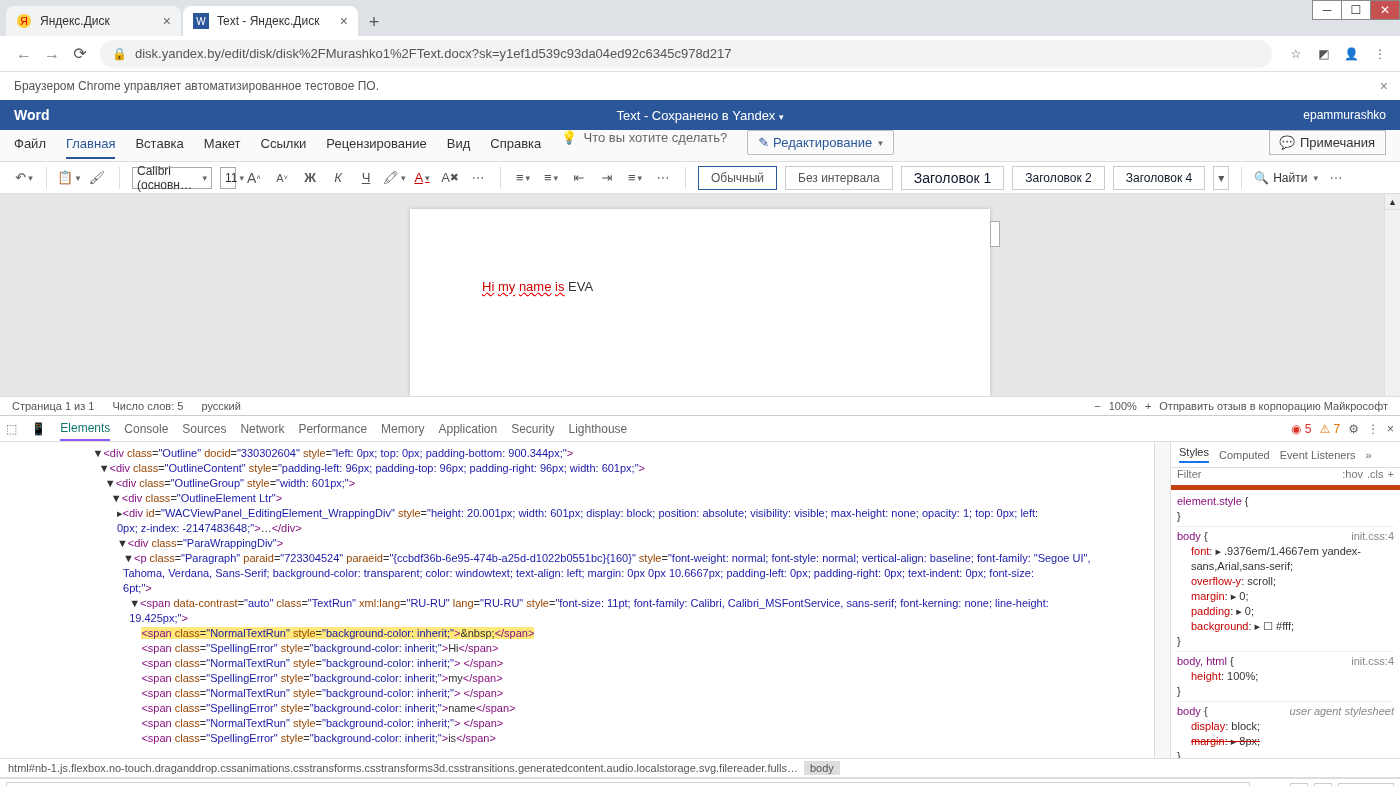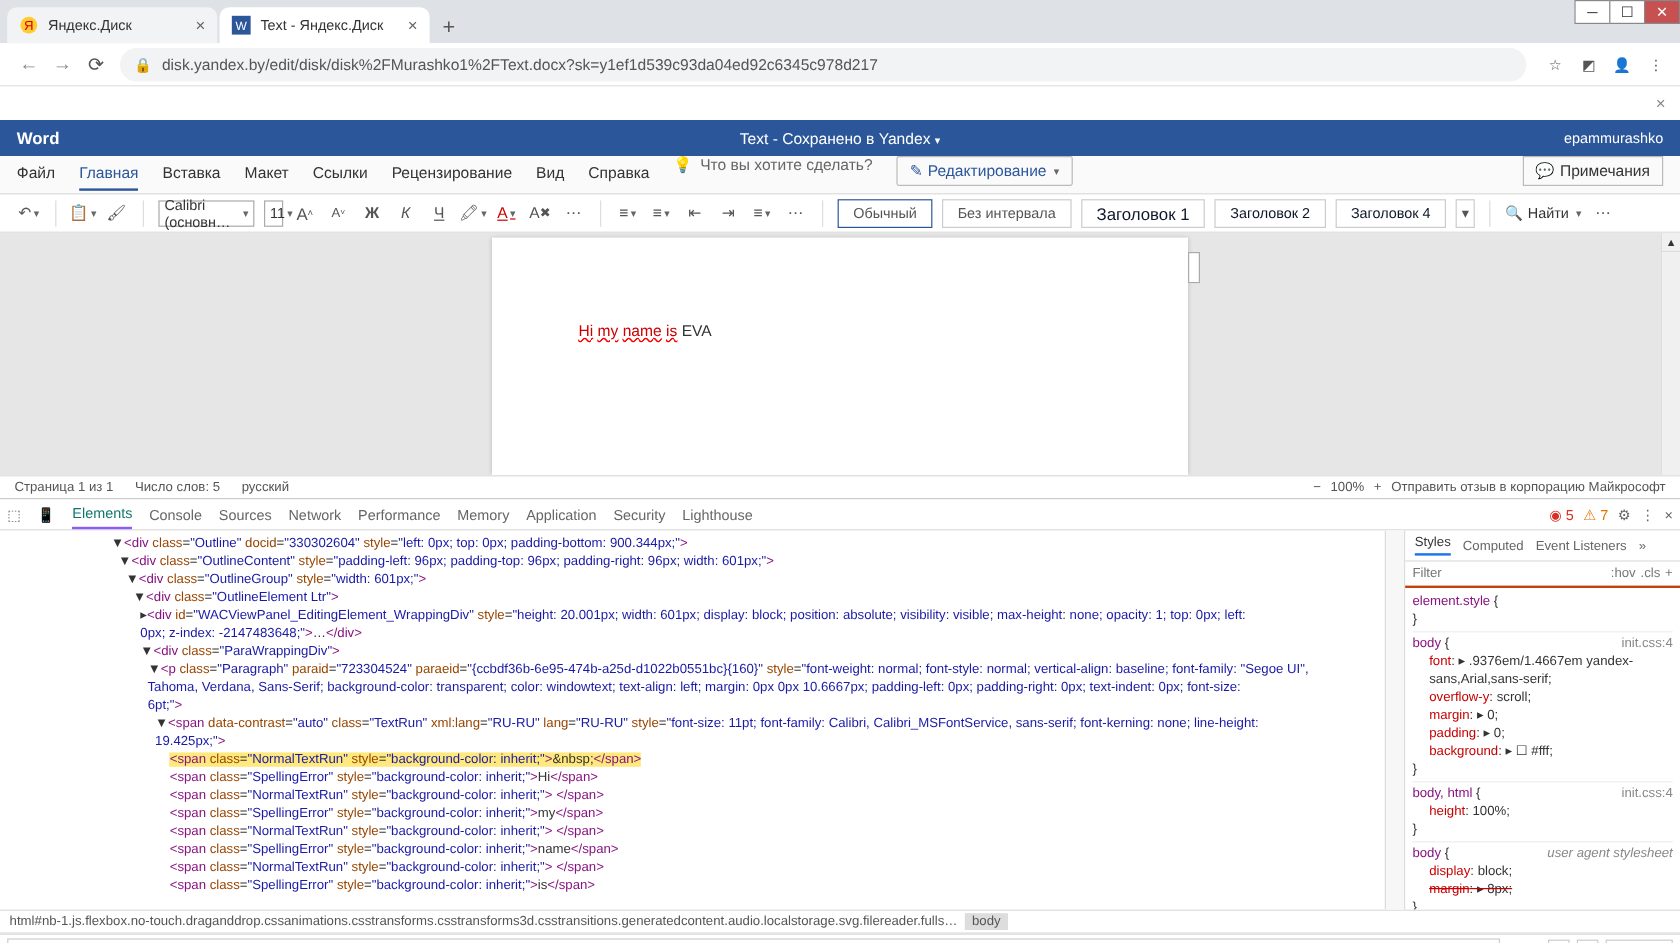--- a/index.html
+++ b/index.html
@@ -37,21 +37,21 @@
 .ric{width:20px;height:20px;display:flex;align-items:center;justify-content:center;color:#555;font-size:13px}
 .dd{border:1px solid #aaa;height:22px;padding:0 4px;display:flex;align-items:center;background:#fff}
 .fontname{width:80px}
 .fontsize{width:16px}
 .caret{font-size:9px;margin-left:2px;color:#666}
 .sep{width:1px;height:22px;background:#ddd;margin:0 4px}
 .stylebtn{border:1px solid #ccc;height:24px;padding:0 12px;display:flex;align-items:center;color:#555}
 .stylebtn.sel{border:1px solid #2b579a}
 .stylebtn.h1{color:#0f172a}
 .doc{height:202px;background:#e6e6e6;display:flex;justify-content:center;overflow:hidden;position:relative}
-.page{width:580px;background:#fff;margin-top:4px;box-shadow:0 0 4px rgba(0,0,0,.2);padding:70px 72px;font-size:13px;color:#c00;position:relative}
+.page{width:580px;background:#fff;margin-top:15px;box-shadow:0 0 4px rgba(0,0,0,.2);padding:70px 72px;font-size:13px;color:#c00;position:relative}
 .page span{text-decoration:underline wavy red;text-decoration-thickness:1px}
 .page .tb{position:absolute;right:-10px;top:12px;width:10px;height:26px;border:1px solid #aaa;background:#fff}
 .scrl{position:absolute;right:0;top:0;width:16px;height:100%;background:#f0f0f0;border-left:1px solid #ddd}
 .scrl .up{height:16px;display:flex;align-items:center;justify-content:center;font-size:9px;border-bottom:1px solid #ddd}
 .status{height:20px;display:flex;align-items:center;padding:0 12px;gap:18px;font-size:11px;color:#555;border-top:1px solid #ddd;border-bottom:1px solid #ccc}
 .status .rt{margin-left:auto;display:flex;align-items:center;gap:8px}
 .devtabs{height:26px;display:flex;align-items:center;padding:0 6px;gap:14px;font-size:12px;color:#666;border-bottom:1px solid #ddd}
 .devtab{padding:4px 0}
 .devtab.active{color:#0f766e;border-bottom:2px solid #8b5cf6}
 .devrt{margin-left:auto;display:flex;align-items:center;gap:8px}
@@ -64,21 +64,21 @@
 .ln .at{color:#994500}
 .ln .vl{color:#1a1aa6}
 .ln .tx{color:#333}
 .ln .ps{color:#888}
 .hl{background:#ffe87c}
 .crumb{height:20px;border-top:1px solid #ddd;border-bottom:1px solid #ddd;display:flex;align-items:center;padding:0 8px;font-size:11px;color:#555;font-family:Consolas,monospace}
 .crumb .bd{background:#ddd;padding:1px 6px;margin-left:6px}
 .styles{width:230px;border-left:1px solid #ddd;display:flex;flex-direction:column}
 .sttabs{height:26px;display:flex;align-items:center;gap:10px;padding:0 8px;font-size:11px;color:#666;border-bottom:1px solid #ddd}
 .sttab.active{color:#333;border-bottom:2px solid #1a73e8;padding-bottom:3px}
-.stfilter{height:22px;display:flex;align-items:center;padding:0 6px;border-bottom:2px solid #c2410c;font-size:11px}
+.stfilter{height:22px;display:flex;align-items:flex-start;padding:0 6px;border-bottom:5px solid #c2410c;font-size:11px}
 .stfilter input{border:none;flex:1;font-size:11px}
 .stfilter .rt{color:#777;display:flex;gap:4px}
 .stbody{flex:1;font-family:Consolas,monospace;font-size:11px;padding:4px 6px;line-height:15px;overflow:hidden}
 .stbody .sel{color:#881280}
 .stbody .prop{color:#c80000;padding-left:14px}
 .stbody .val{color:#333}
 .stbody .lk{color:#888;float:right}
 .searchbar{height:26px;border-top:1px solid #ddd;display:flex;align-items:center;padding:0 6px;gap:6px}
 .searchbar input{flex:1;border:1px solid #ccc;height:20px;padding:0 6px;font-size:11px;font-family:Consolas,monospace}
 .searchbar .cnt{font-size:11px;color:#777}
@@ -129,20 +129,21 @@
   </div>
   <div class="rtool">
     <span class="ic">☆</span>
     <span class="ic">◩</span>
     <span class="ic">👤</span>
     <span class="ic">⋮</span>
   </div>
 </div>
 
 <div class="info">
+  <span>Браузером Chrome управляет автоматизированное тестовое ПО.</span>
   <span class="clx">×</span>
 </div>
 
 <div class="wordhdr">
   <span style="font-weight:600">Word</span>
   <span class="title">
     <span>Text</span><span> - </span><span>Сохранено в Yandex</span> <span style="font-size:9px">▾</span>
   </span>
   <span class="user">epammurashko</span>
 </div>

